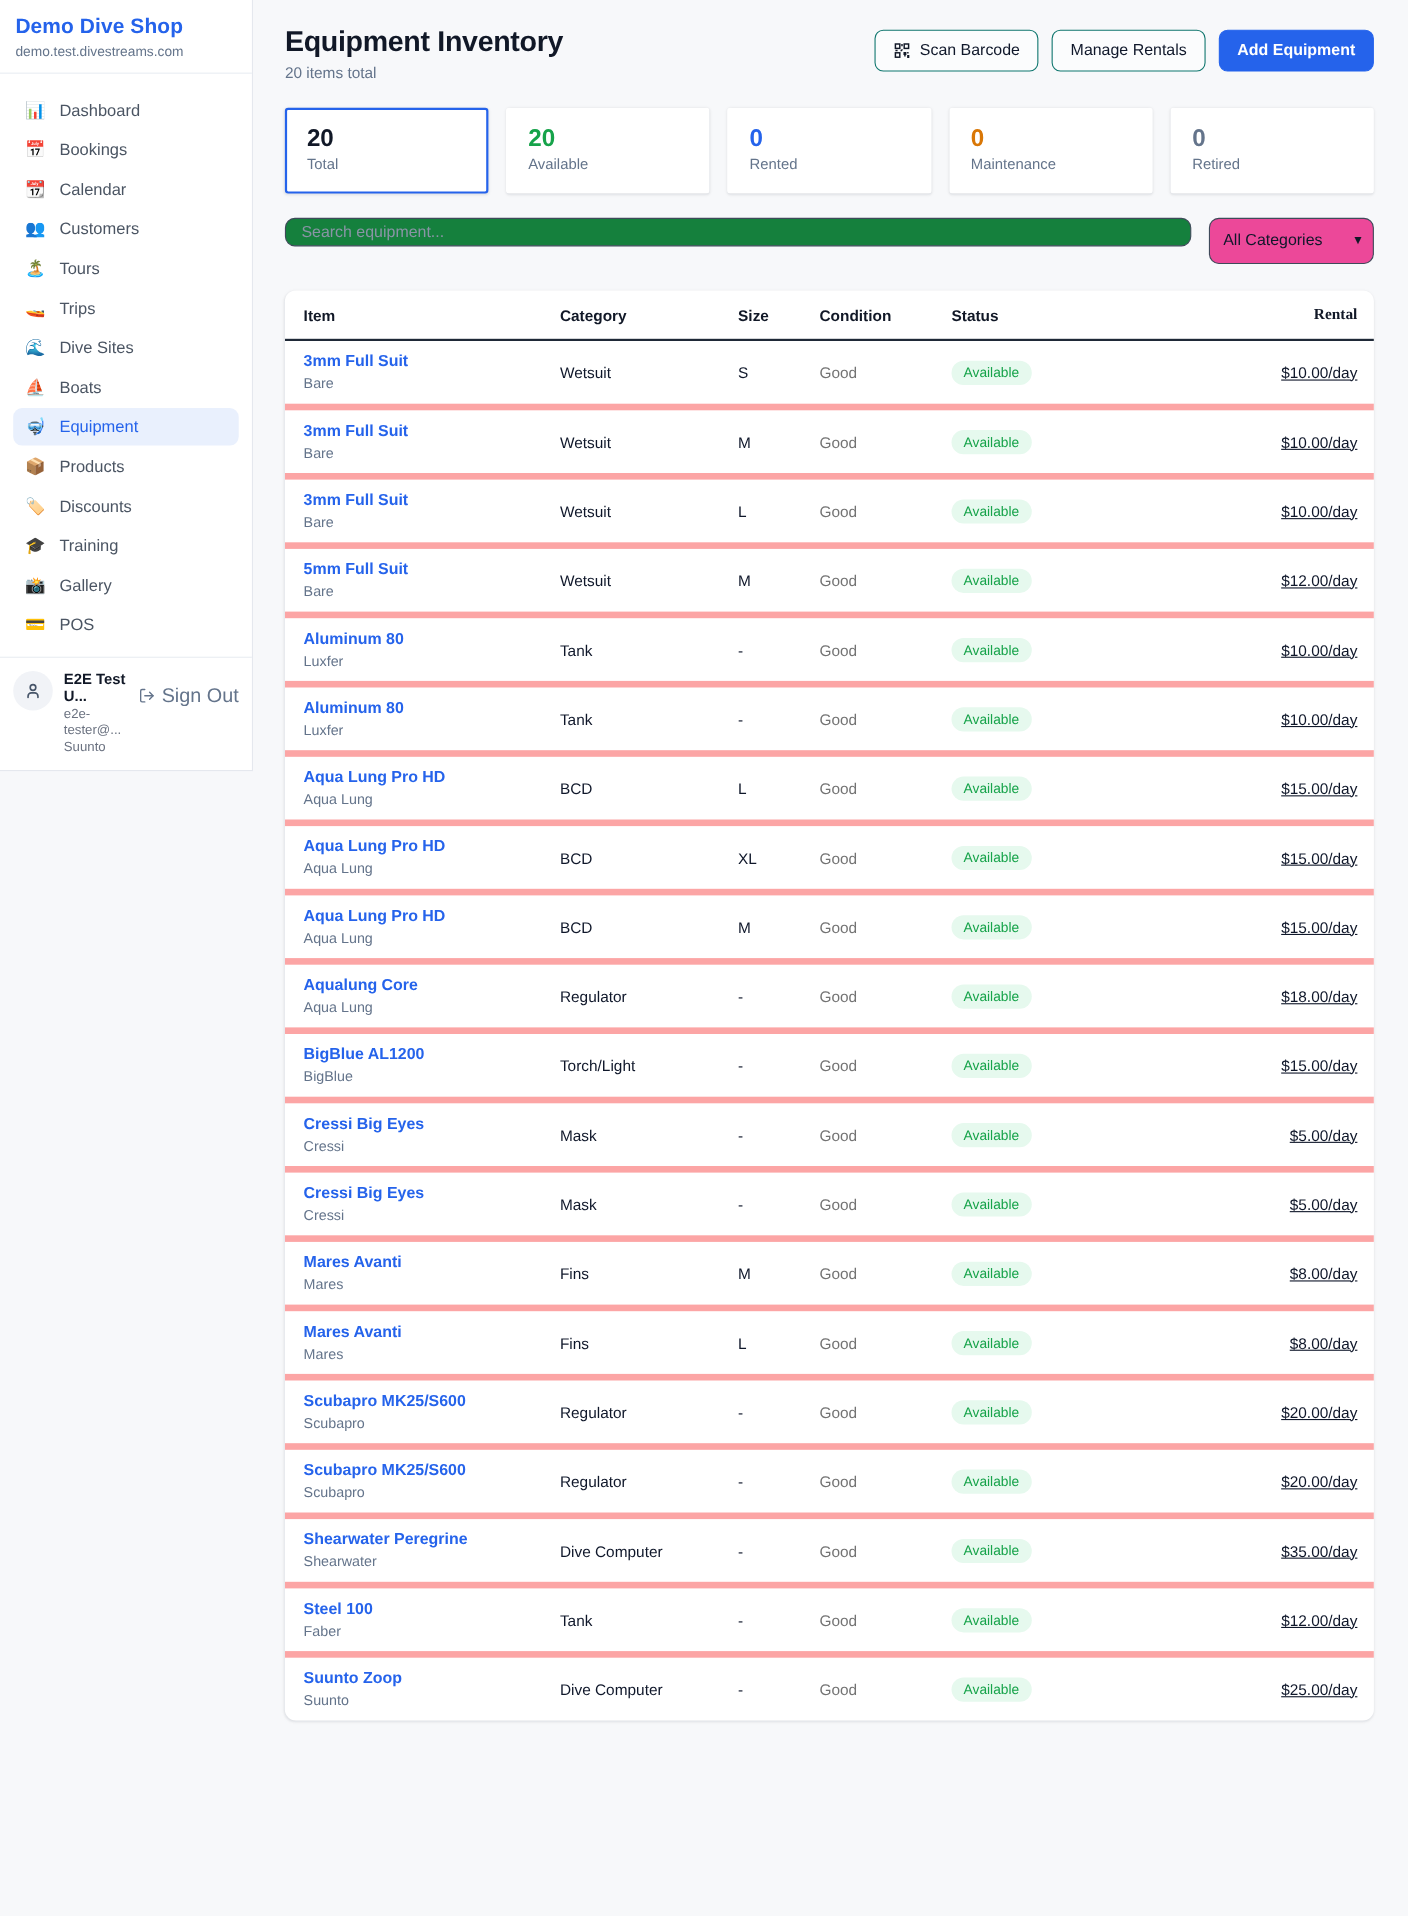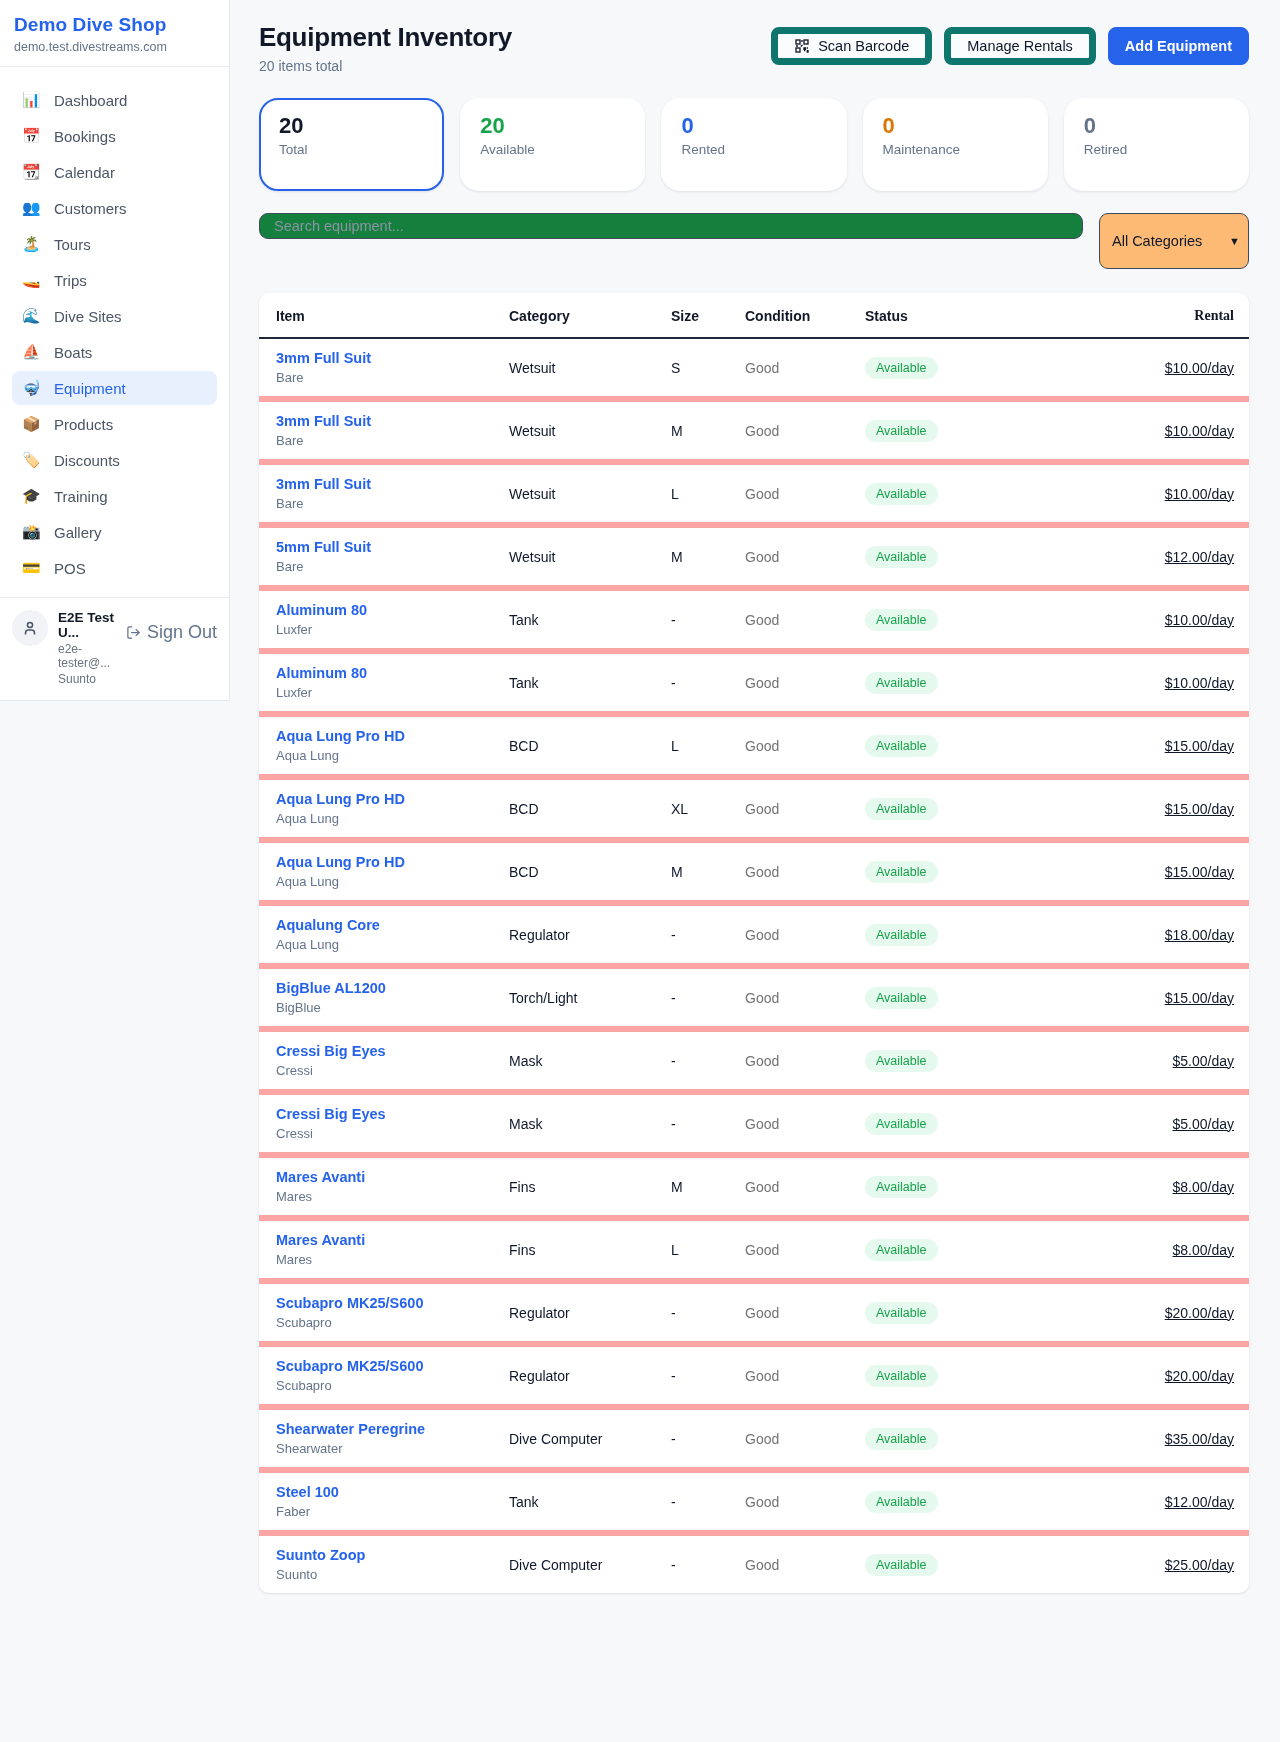--- a/index.html
+++ b/index.html
@@ -49,46 +49,46 @@
   
   .main { flex:1; padding:22px 31px 40px 29px; }
   .page-header { display:flex; justify-content:space-between; align-items:flex-start; }
   .page-title { font-size:26px; font-weight:700; color:#111827; letter-spacing:-.3px; }
   .page-subtitle { font-size:14px; color:#64748b; margin-top:5px; }
   .header-actions { display:flex; gap:12px; margin-top:5px; }
   .btn {
     display:inline-flex; align-items:center; gap:8px;
     height:38px; padding:0 16px; border-radius:8px;
     font-size:14.5px; font-weight:500; cursor:pointer;
-    background:#fbfcfd; border:7px solid #0f766e; color:#0f172a;
+    background:#fbfcfd; border:1px solid #0f766e; color:#0f172a;
   }
   .btn-primary { background:#2563eb; border:1px solid #2563eb; color:#ffffff; font-weight:600; }
   
   .stats { display:grid; grid-template-columns:repeat(5,1fr); gap:16px; margin-top:24px; }
   .stat-card {
-    background:#ffffff; border-radius:19px; padding:13px 18px 32px 18px;
+    background:#ffffff; border-radius:3px; padding:13px 18px 17px 18px;
     box-shadow:0 1px 2px rgba(15,23,42,.07), 0 1px 4px rgba(15,23,42,.04);
     border:2px solid transparent; cursor:pointer;
   }
   .stat-card.active { border-color:#2563eb; }
   .stat-value { font-size:22px; font-weight:700; }
   .stat-label { font-size:13.5px; color:#64748b; margin-top:3px; }
   
   .filter-row { display:flex; gap:16px; margin-top:22px; }
   .search-input {
     flex:1; height:26px; border-radius:9px;
     border:1px solid #3f4a5a; background:#15803d;
     padding:0 14px; font-size:14.5px; color:#0f172a;
     font-family:"Liberation Sans","DejaVu Sans",sans-serif;
   }
   .search-input::placeholder { color:#8a94a6; }
   .select-wrap { position:relative; width:150px; }
   .category-select {
-    width:100%; height:56px; border-radius:9px;
-    border:1px solid #3f4a5a; background:#fdba74;
+    width:100%; height:42px; border-radius:9px;
+    border:1px solid #3f4a5a; background:#ec4899;
     padding:0 26px 0 12px; font-size:14.5px; color:#0f172a;
     appearance:none; -webkit-appearance:none;
     font-family:"Liberation Sans","DejaVu Sans",sans-serif;
   }
   .select-chevron {
     position:absolute; right:9px; top:50%; transform:translateY(-50%);
     font-size:11px; color:#111827; pointer-events:none;
   }
   
   .table-card {

